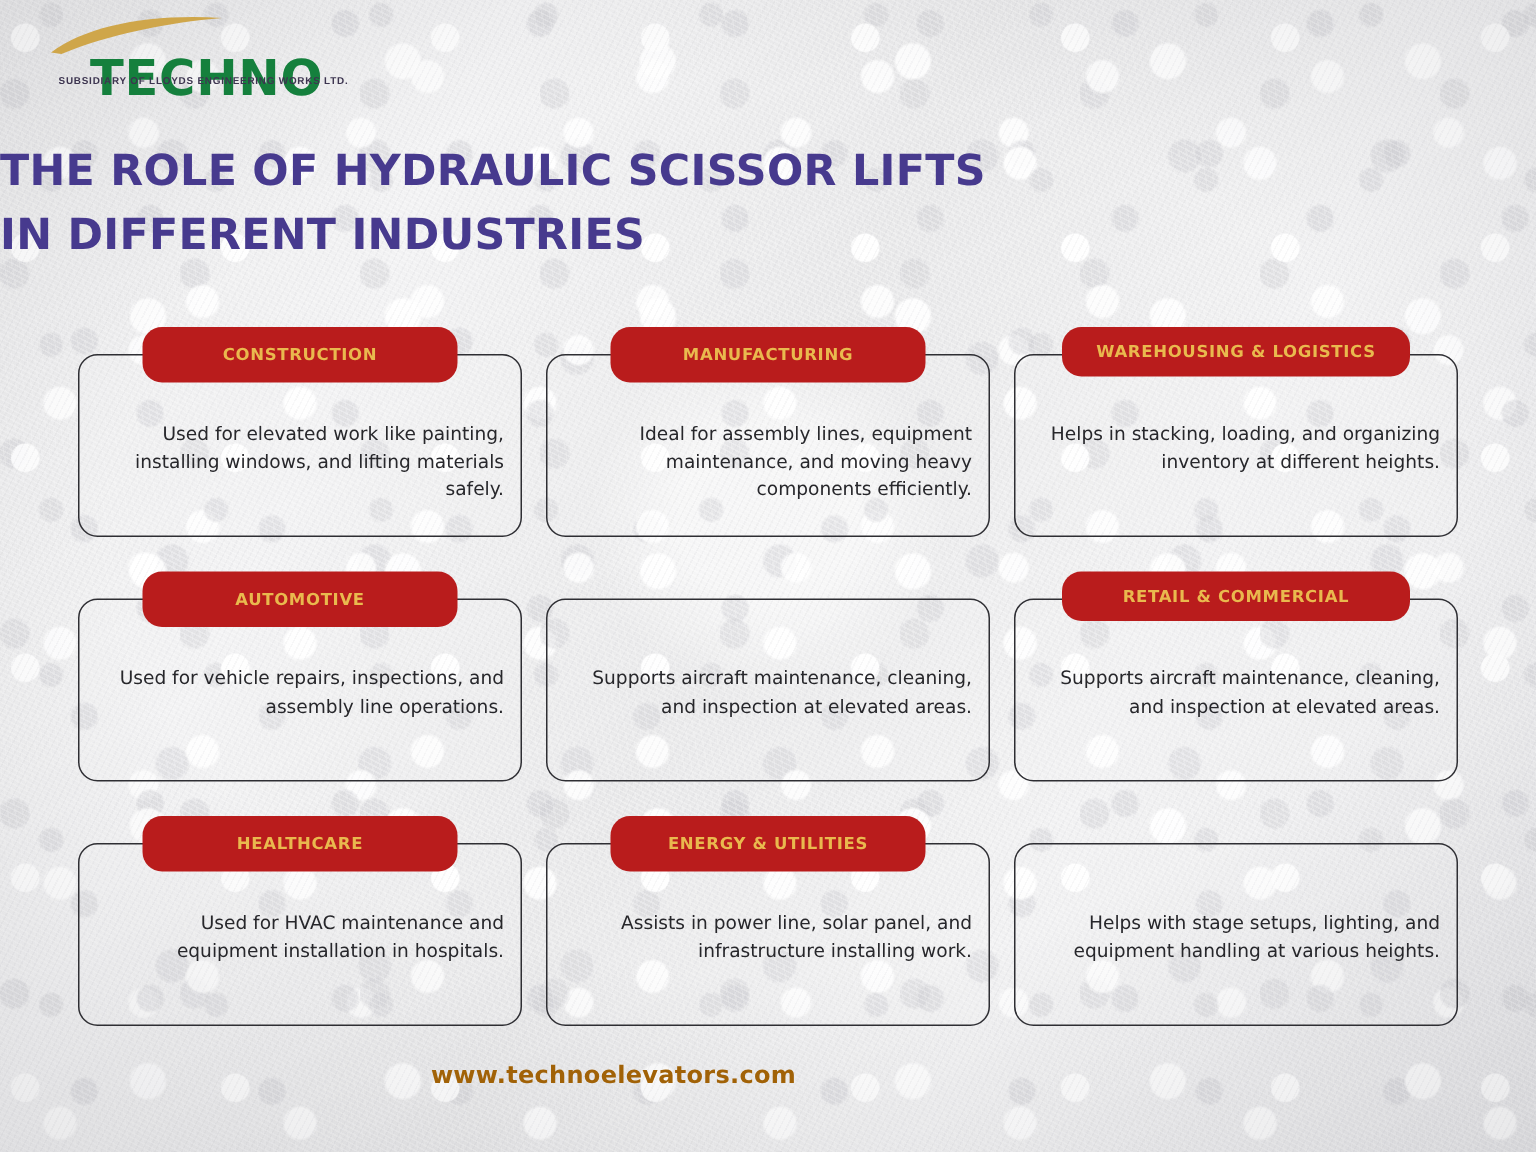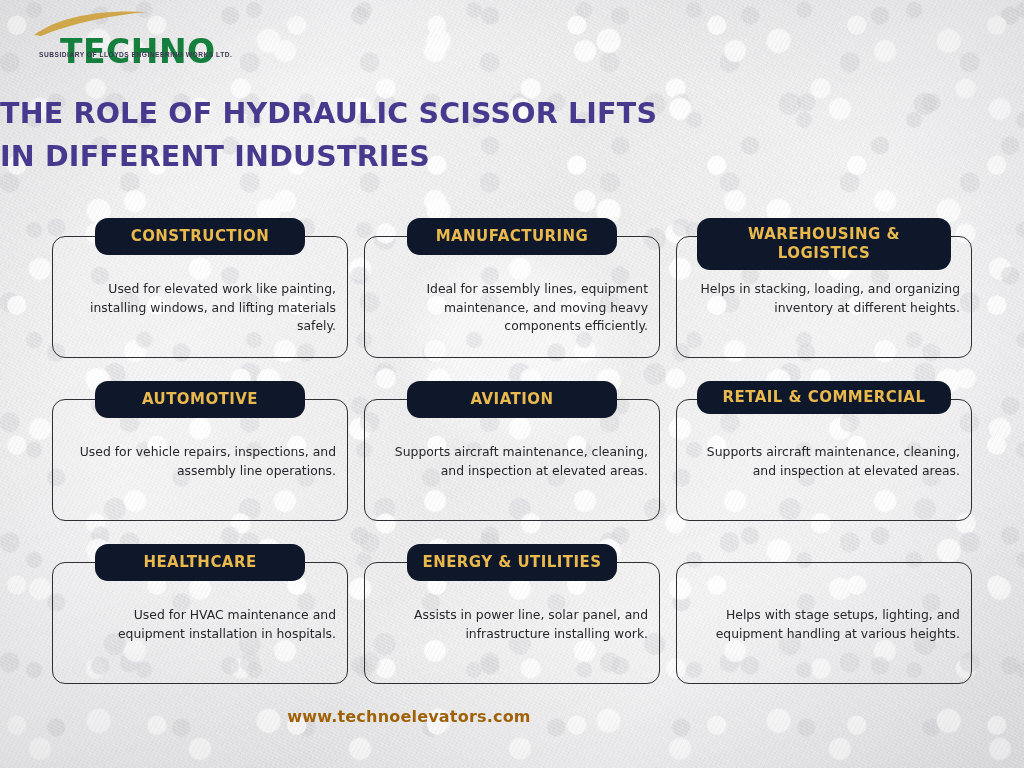--- a/index.html
+++ b/index.html
@@ -145,39 +145,39 @@
     border-radius: 13px;
     box-sizing: border-box;
     background: rgba(255,255,255,0.06);
   }
   .card-badge {
     position: absolute;
     left: 50%;
     transform: translateX(-50%);
     top: 0;
     width: 210px;
-    background: #0f172a;
+    background: #b91c1c;
     border-radius: 13px;
     color: #e9b94e;
     font-family: "DejaVu Sans", sans-serif;
     font-weight: bold;
-    font-size: 15px;
+    font-size: 11px;
     letter-spacing: 0.45px;
     text-align: center;
     line-height: 19px;
     padding: 9px 6px;
     box-sizing: border-box;
     z-index: 2;
     text-transform: uppercase;
   }
   .card.two-line .card-badge {
     padding: 7px 6px;
   }
   .card-badge.wide {
-    width: 254px;
+    width: 232px;
   }
   .card-desc {
     position: absolute;
     left: 12px;
     right: 12px;
     top: 62px;
     text-align: right;
     color: #27272b;
     font-family: "DejaVu Sans", sans-serif;
     font-size: 12.4px;
@@ -243,21 +243,20 @@
     </div>
 
     <div class="card">
       <div class="card-box"></div>
       <div class="card-badge">AUTOMOTIVE</div>
       <div class="card-desc">Used for vehicle repairs, inspections, and assembly line operations.</div>
     </div>
 
     <div class="card">
       <div class="card-box"></div>
-      <div class="card-badge">AVIATION</div>
       <div class="card-desc">Supports aircraft maintenance, cleaning, and inspection at elevated areas.</div>
     </div>
 
     <div class="card two-line">
       <div class="card-box"></div>
       <div class="card-badge wide">RETAIL &amp; COMMERCIAL</div>
       <div class="card-desc">Supports aircraft maintenance, cleaning, and inspection at elevated areas.</div>
     </div>
 
     <div class="card">

